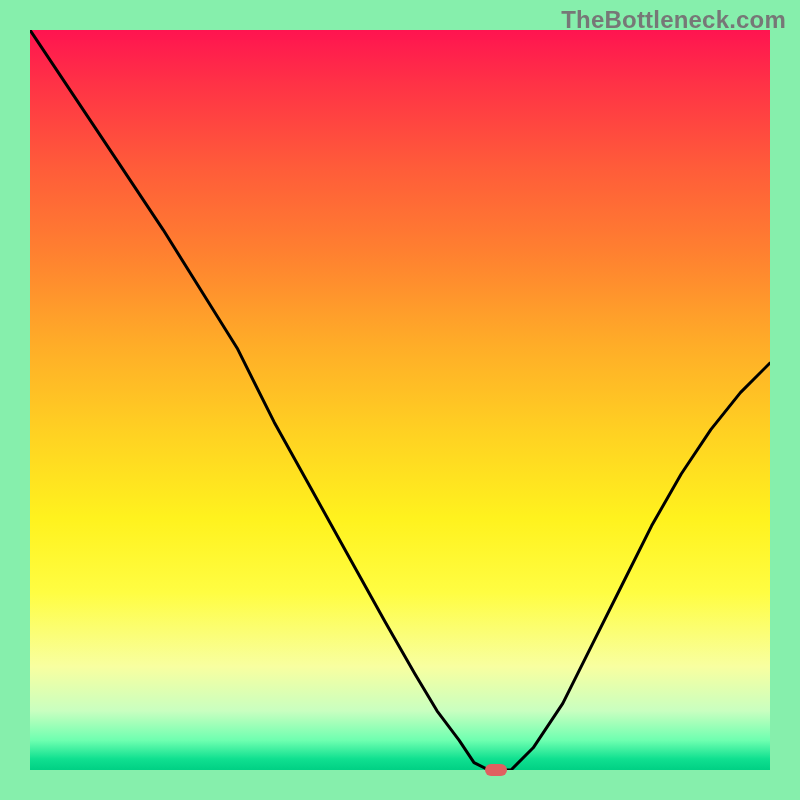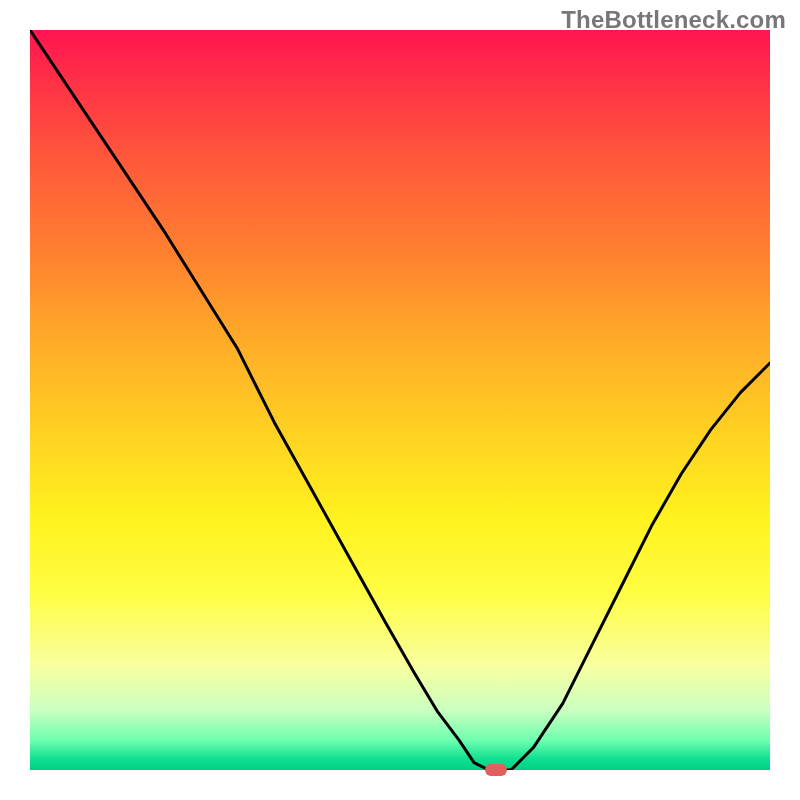--- a/index.html
+++ b/index.html
@@ -1,21 +1,21 @@
 <!DOCTYPE html>
 <html><head>
 <meta charset="utf-8">
 <style>
   * { margin: 0; padding: 0; box-sizing: border-box; }
   html, body { width: 800px; height: 800px; overflow: hidden; background: #000; }
   .frame {
     position: relative;
     width: 800px;
     height: 800px;
-    background: #ffffff;
+    background: #86efac;
   }
   .plot-area {
     position: absolute;
     left: 30px;
     top: 30px;
     width: 740px;
     height: 740px;
     background: linear-gradient(to bottom,
       #ff1450 0%,
       #ff3545 8%,

